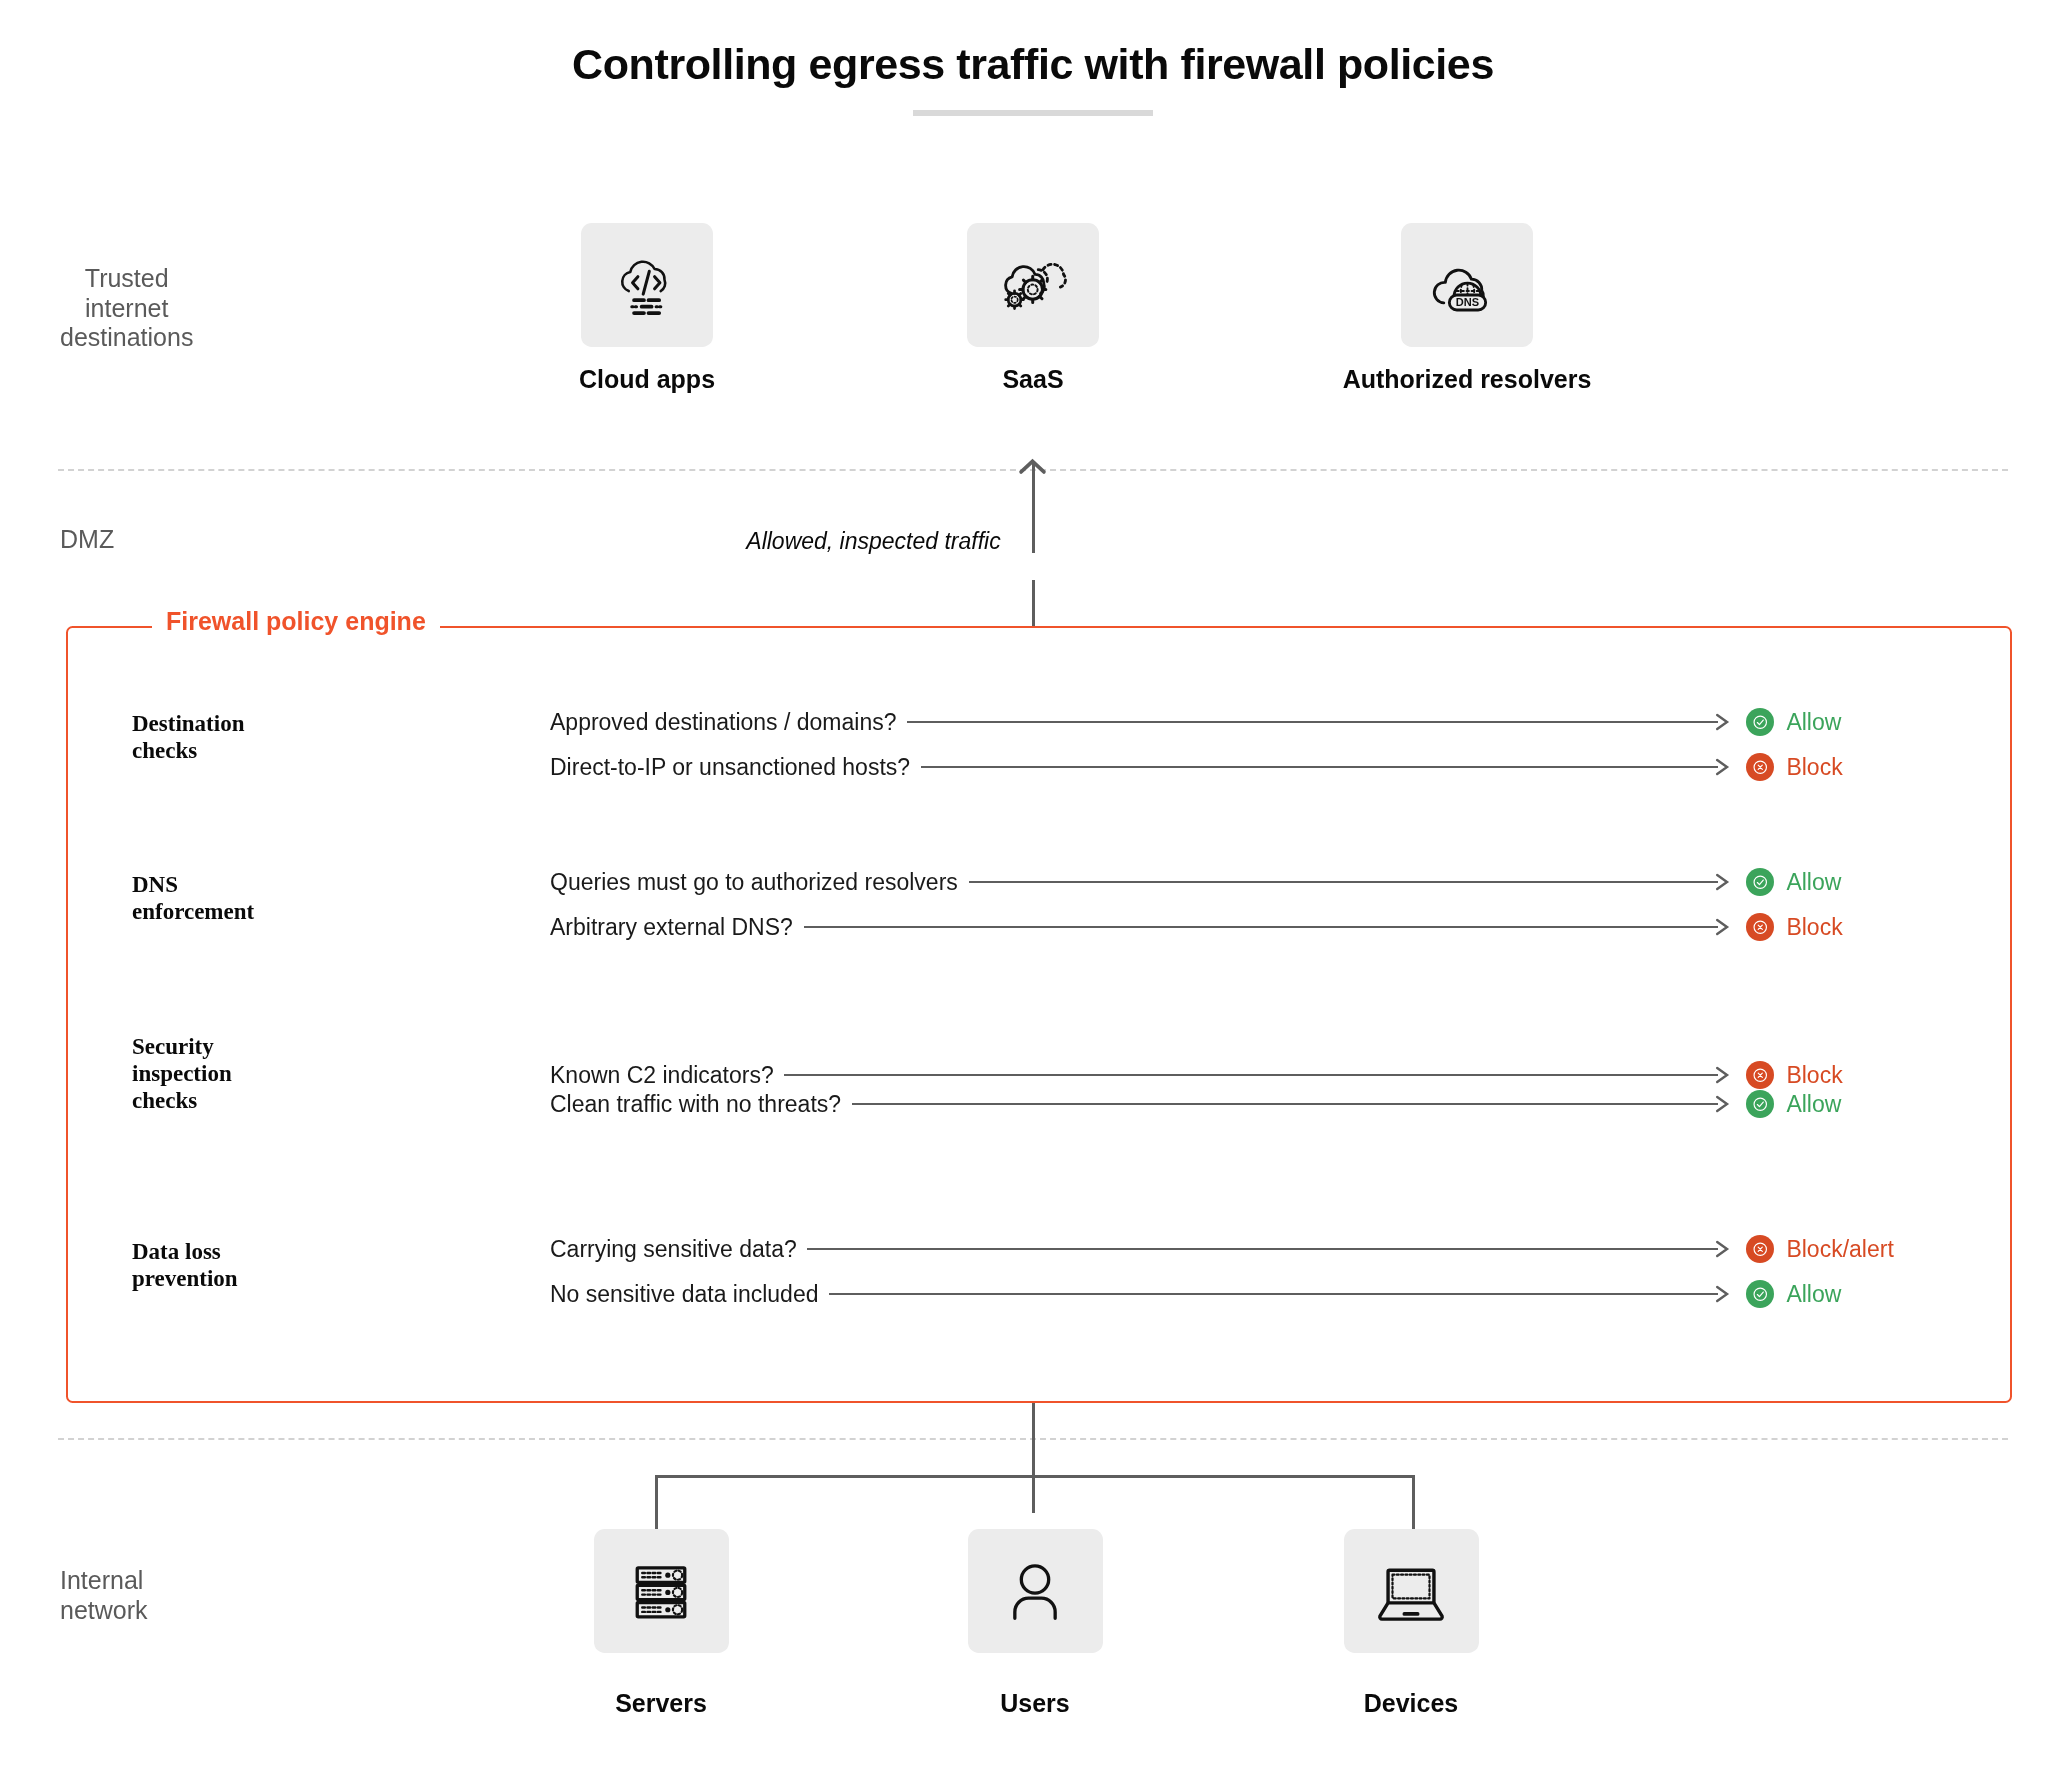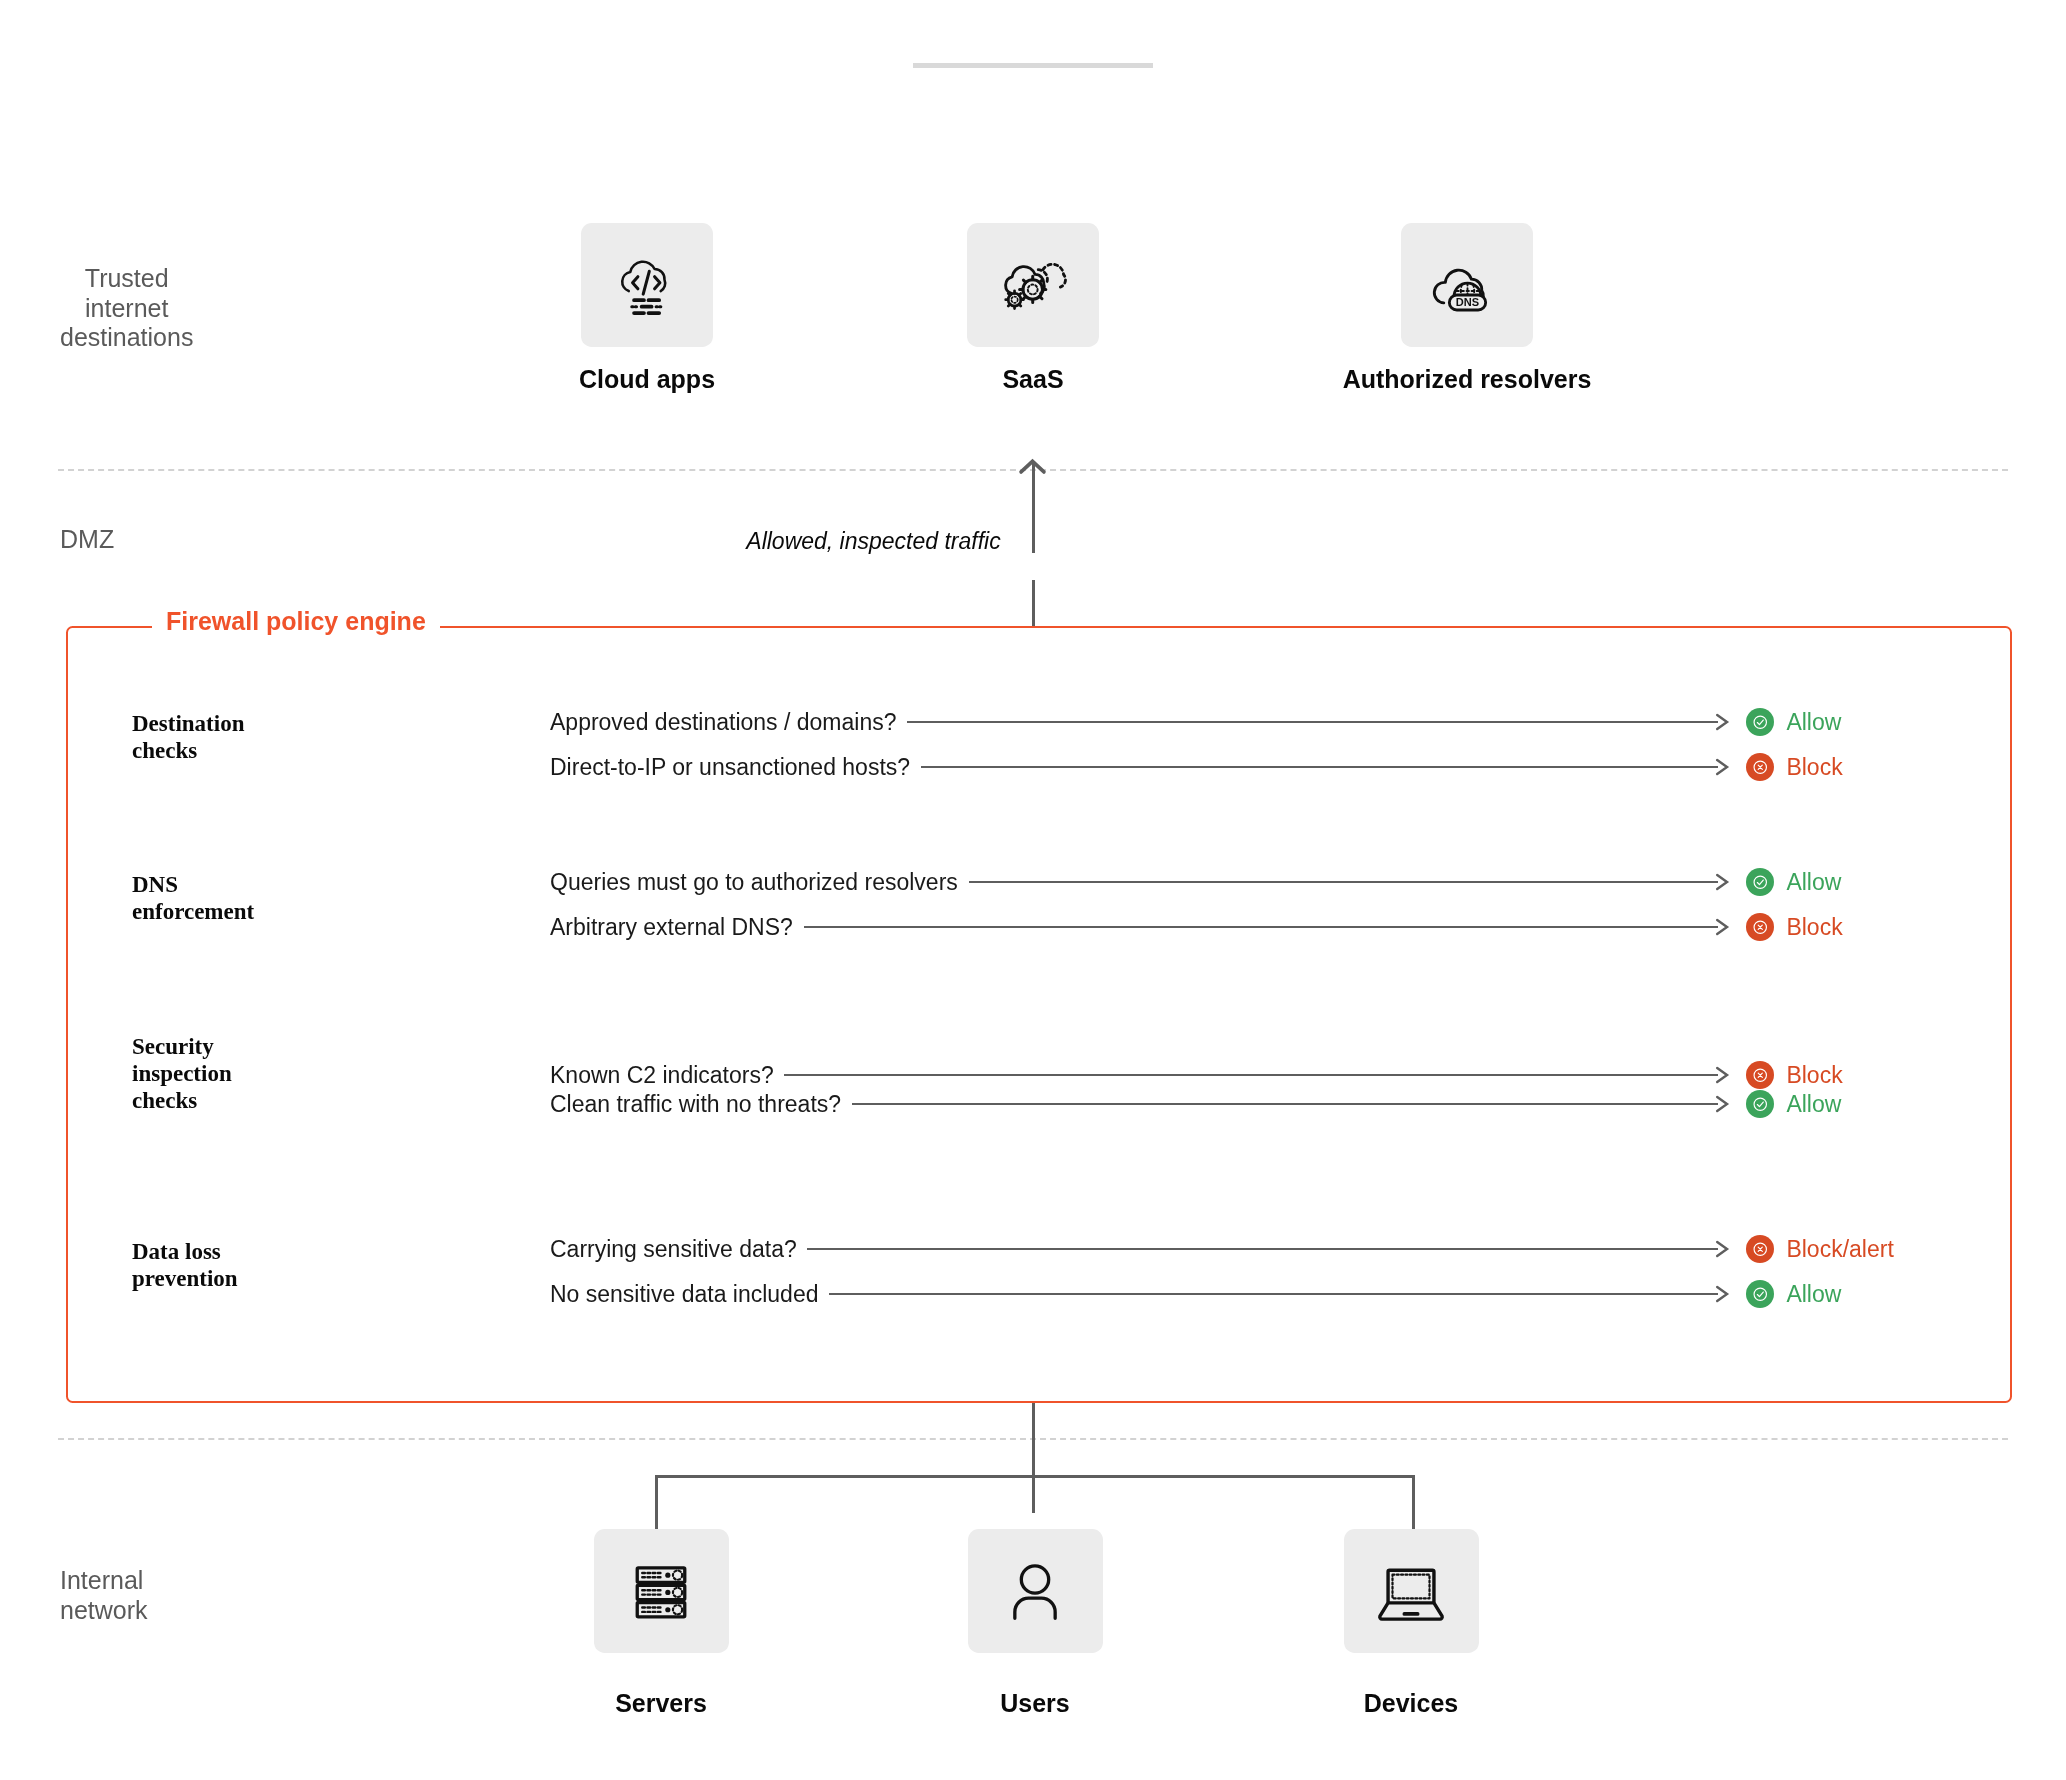--- a/index.html
+++ b/index.html
@@ -131,20 +131,21 @@
   #int-devices { top: 1529px; left: 1291px; }
   .int-node .node-tile { width: 135px; height: 124px; }
   .int-node .node-label { margin-top: 36px; }
 
   svg { display: block; }
 </style>
 </head>
 <body>
 
 <div class="title-block">
+  <div class="title">Controlling egress traffic with firewall policies</div>
   <div class="title-rule"></div>
 </div>
 
 <div class="zone-label" id="zone-trusted">Trusted
 internet
 destinations</div>
 <div class="zone-label" id="zone-dmz">DMZ</div>
 <div class="zone-label" id="zone-internal">Internal
 network</div>
 

